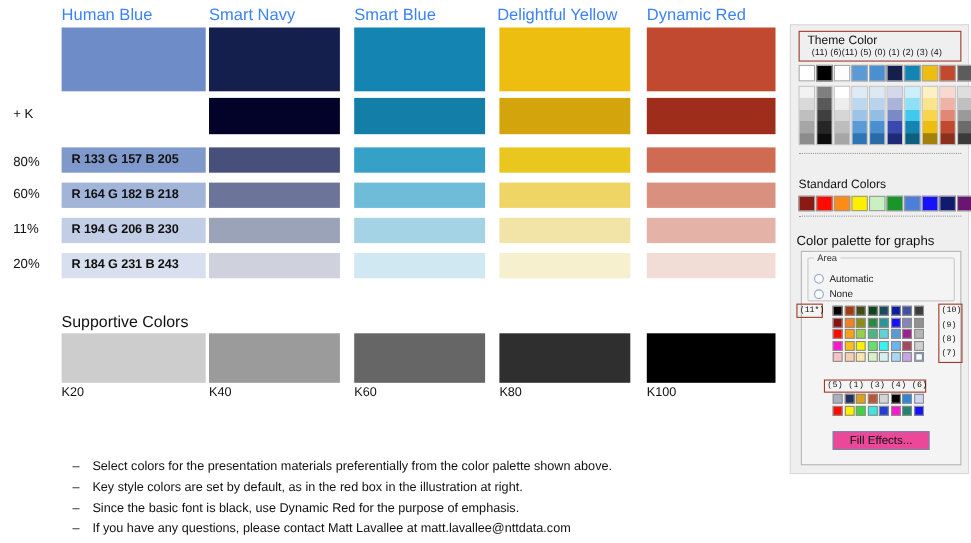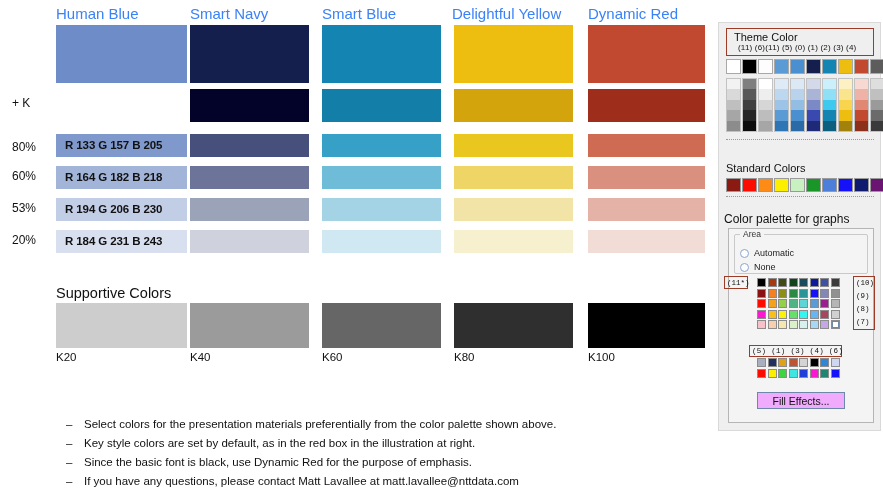--- a/index.html
+++ b/index.html
@@ -103,42 +103,42 @@
   }
 
   .swgrid{position:absolute;display:grid;gap:1.5px;}
   .swgrid .c{width:9px;height:9px;border:1px solid #8c8c8c;box-sizing:border-box;}
 
   .ann{position:absolute;font-size:7.5px;line-height:9px;color:#111;font-family:Liberation Mono, monospace;}
   .annbox{position:absolute;border:1.3px solid #9c3b26;box-sizing:border-box;}
 
   .fillbtn{
     position:absolute;left:757px;top:392px;width:88px;height:17px;
-    border:1px solid #6f87a8;background:#f0abfc;box-sizing:border-box;
+    border:1px solid #6f87a8;background:#ec4899;box-sizing:border-box;
     display:flex;align-items:center;justify-content:center;
     font-size:10.5px;color:#111;
   }
 </style>
 </head>
 <body>
 
 <div class="stage">
 
   <div class="grid">
 
     <div class="colhead" style="left:56px;top:5px;">Human Blue</div>
     <div class="colhead" style="left:190px;top:5px;">Smart Navy</div>
     <div class="colhead" style="left:322px;top:5px;">Smart Blue</div>
     <div class="colhead" style="left:452px;top:5px;">Delightful Yellow</div>
     <div class="colhead" style="left:588px;top:5px;">Dynamic Red</div>
 
     <div class="rowlab" style="left:12px;top:96px;">+ K</div>
     <div class="rowlab" style="left:12px;top:140px;">80%</div>
     <div class="rowlab" style="left:12px;top:169px;">60%</div>
-    <div class="rowlab" style="left:12px;top:201px;">53%</div>
+    <div class="rowlab" style="left:12px;top:201px;">11%</div>
     <div class="rowlab" style="left:12px;top:233px;">20%</div>
 
     <div class="sw" style="left:56px;top:25px;width:131px;height:58px;background:#6e8cc8;"></div>
     <div class="sw" style="left:190px;top:25px;width:119px;height:58px;background:#141f4e;"></div>
     <div class="sw" style="left:322px;top:25px;width:119px;height:58px;background:#1484b2;"></div>
     <div class="sw" style="left:454px;top:25px;width:119px;height:58px;background:#edbd10;"></div>
     <div class="sw" style="left:588px;top:25px;width:117px;height:58px;background:#c0492f;"></div>
 
     <div class="sw" style="left:190px;top:89px;width:119px;height:33px;background:#03032a;"></div>
     <div class="sw" style="left:322px;top:89px;width:119px;height:33px;background:#137ea8;"></div>

